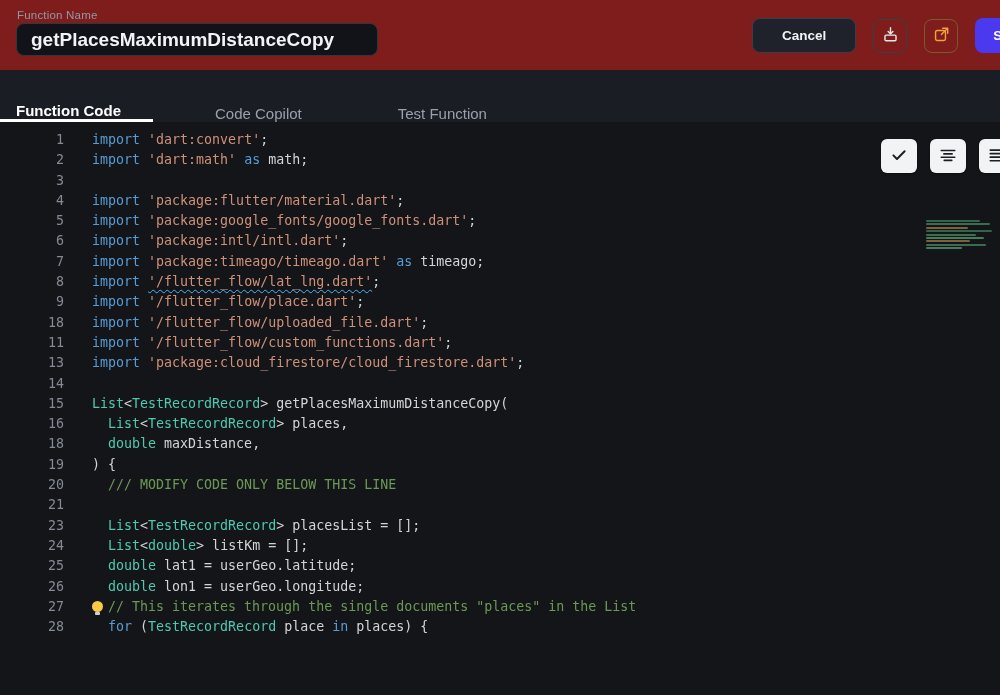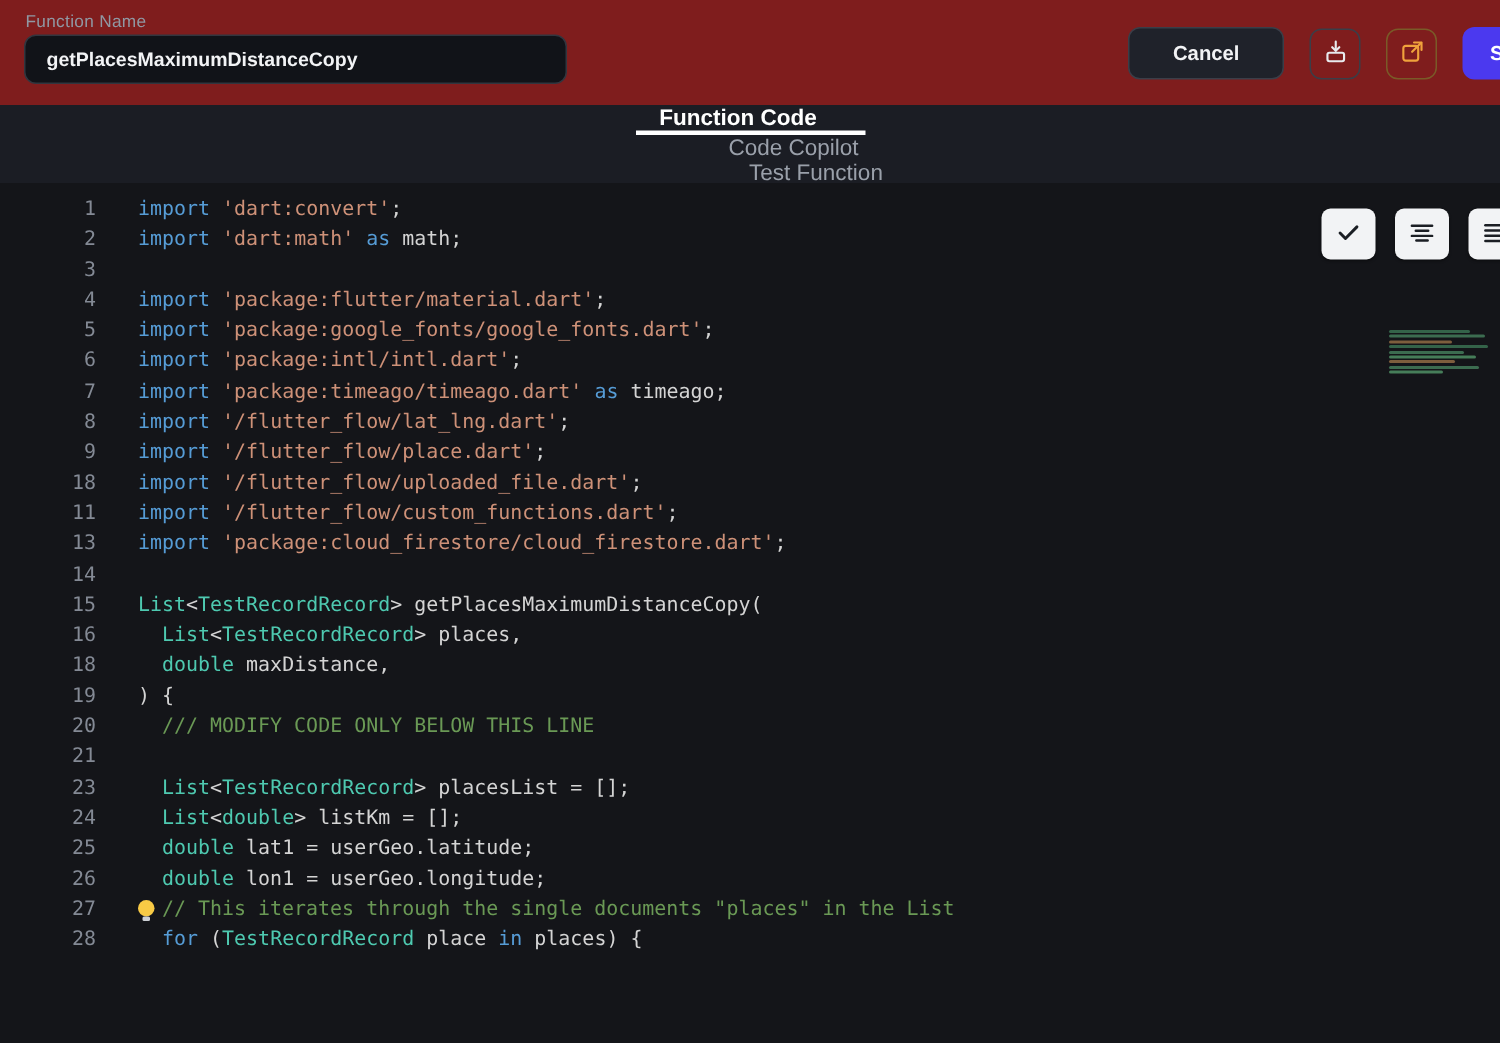--- a/index.html
+++ b/index.html
@@ -1,44 +1,44 @@
 <!DOCTYPE html>
 <html style="--accent: #4b39ef; --orange: #f0a23c; --kw: #569cd6; --str: #ce9178; --ty: #4ec9b0; --cm: #6a9955; --pl: #d4d4d4; --fab: #2d7ff9;"><head>
 <meta charset="utf-8">
 <style>
   * { margin:0; padding:0; box-sizing:border-box; }
   html,body { width:1000px; height:695px; overflow:hidden; background:#15161c; font-family:"Liberation Sans", sans-serif; }
 
   
   .header { position:relative; width:1000px; height:70px; background:#7f1d1d; }
   .field-label { position:absolute; left:17px; top:9px; font-size:11.5px; color:#9098a3; letter-spacing:.2px; }
-  .name-input { position:absolute; left:16px; top:23px; width:362px; height:33px; background:#111318; border:1px solid #32363f; border-radius:8px; color:#f2f3f5; font-size:13px; font-weight:bold; padding:0 14px; outline:none; font-family:"Liberation Sans",sans-serif; }
+  .name-input { position:absolute; left:16px; top:23px; width:362px; height:33px; background:#111318; border:1px solid #32363f; border-radius:8px; color:#f2f3f5; font-size:19px; font-weight:bold; padding:0 14px; outline:none; font-family:"Liberation Sans",sans-serif; }
   .hdr-right { position:absolute; top:18px; left:752px; display:flex; align-items:center; gap:17px; }
   .btn-cancel { height:35px; padding:0 29px; background:#1f222a; border:1px solid #3a3e48; border-radius:8px; color:#f2f3f5; font-size:13.5px; font-weight:bold; cursor:pointer; font-family:"Liberation Sans",sans-serif; }
   .icon-btn { width:34px; height:34px; border-radius:8px; background:transparent; border:1px solid #3a3e48; display:flex; align-items:center; justify-content:center; cursor:pointer; }
   .icon-btn.orange { border-color:#7a5a28; }
   .btn-save { height:35px; width:80px; background:var(--accent,#4b39ef); border:none; border-radius:8px; color:#fff; font-size:13.5px; font-weight:bold; cursor:pointer; font-family:"Liberation Sans",sans-serif; text-align:left; padding-left:18px; }
 
   
-  .tabs { display:flex; height:52px; background:#1b1d24; align-items:center;flex-direction:column; }
+  .tabs { display:flex; height:52px; background:#1b1d24; align-items:flex-end; }
   .tab { display:flex; align-items:center; font-size:15px; color:#9aa0aa; cursor:pointer; padding:0 4px; }
   .tab.first { padding-left:16px; padding-right:32px; }
   .tab.active { color:#ffffff; font-weight:bold; border-bottom:3px solid #ffffff; }
   .tab.t2 { margin-left:58px; }
   .tab.t3 { margin-left:88px; }
 
   
   .editor { position:relative; width:1000px; height:573px; background:#141519; overflow:hidden; }
   .code-area { padding-top:8px; font-family:"DejaVu Sans Mono","Liberation Mono",monospace; font-size:13.3px; }
   .line { height:20.3px; line-height:20.3px; white-space:pre; }
   .ln { display:inline-block; width:64px; text-align:right; color:#848a95; user-select:none; }
   .code { margin-left:28px; }
   .tok-kw  { color:var(--kw,#569cd6); }
   .tok-str { color:var(--str,#ce9178); }
-  .tok-strw{ color:var(--str,#ce9178); text-decoration-style:wavy; text-decoration-color:#4fb3f6; text-decoration-thickness:1px; text-underline-offset:3px; }
+  .tok-strw{ color:var(--str,#ce9178); text-decoration:underline; text-decoration-style:wavy; text-decoration-color:#4fb3f6; text-decoration-thickness:1px; text-underline-offset:3px; }
   .tok-ty  { color:var(--ty,#4ec9b0); }
   .tok-cm  { color:var(--cm,#6a9955); }
   .tok-pl  { color:var(--pl,#d4d4d4); }
   .bulb { display:inline-block; width:11px; height:11px; border-radius:50%; background:#f8ca45; margin-right:5px; position:relative; top:1px; }
   .bulb::after { content:""; position:absolute; left:3px; bottom:-3px; width:5px; height:3px; background:#cdd0d5; border-radius:1px; }
 
   
   .ed-toolbar { position:absolute; top:17px; left:881px; display:flex; gap:13px; }
   .ed-btn { width:36px; height:34px; border-radius:6px; background:#f2f3f5; border:none; display:flex; align-items:center; justify-content:center; cursor:pointer; box-shadow:0 1px 2px rgba(0,0,0,.4); }
 

